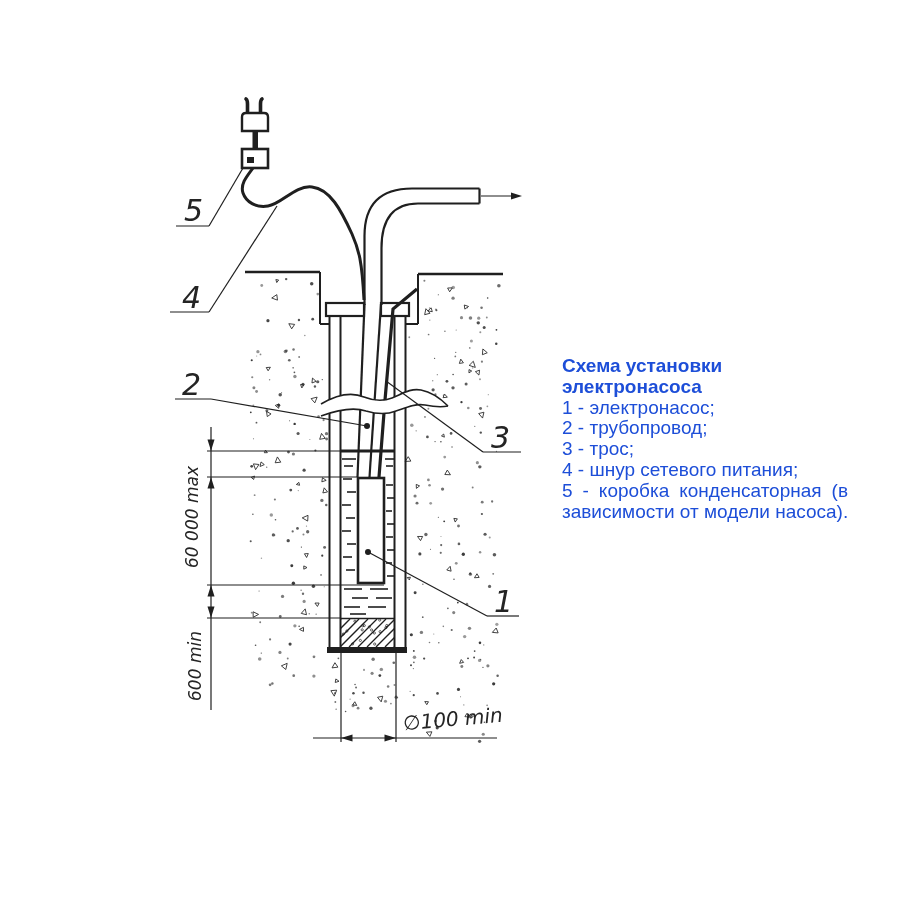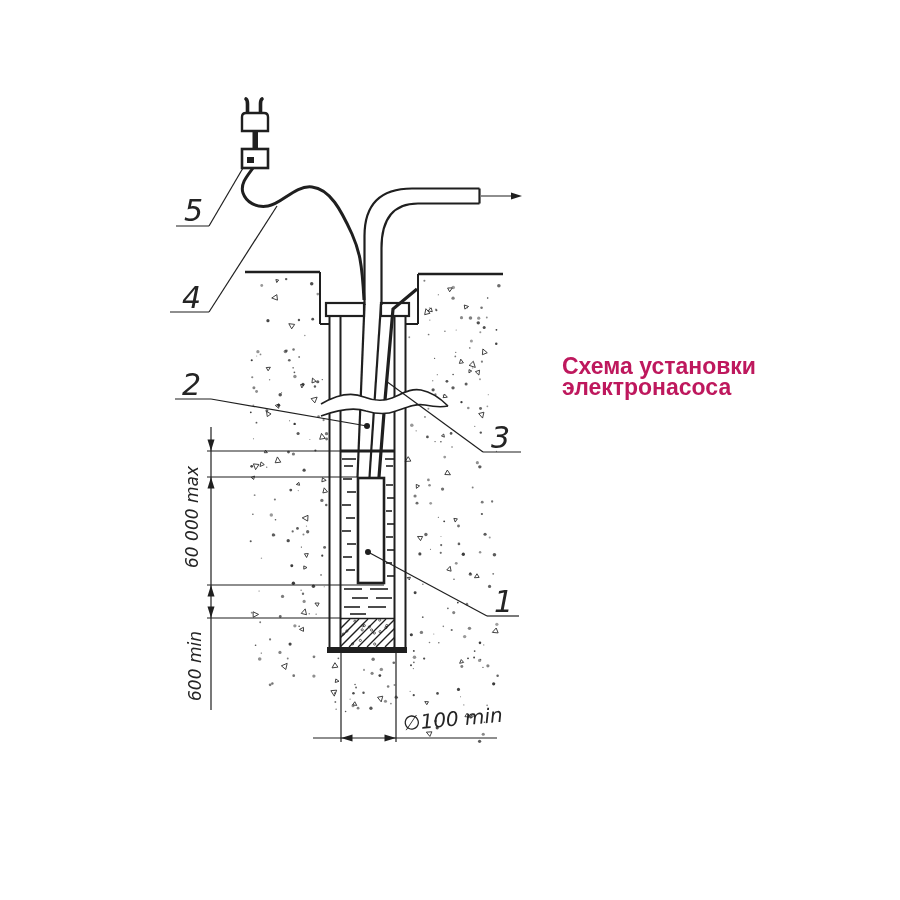--- a/index.html
+++ b/index.html
@@ -17,21 +17,21 @@
   .whitefill{fill:#ffffff;}
   text.draw{
     font-family:"DejaVu Sans", sans-serif;
     font-style:italic;fill:#242424;
   }
   .partnum{font-size:30px;}
   .dimtxt{font-size:17px;}
   .diatxt{font-size:20px;}
   #legend{
     position:absolute;left:562px;top:356px;width:286px;
-    font-size:23px;line-height:20.8px;color:#be185d;
+    font-size:19px;line-height:20.8px;color:#1d4ed8;
   }
   #legend .title{font-weight:bold;}
   #legend .line{white-space:nowrap;}
   #legend .line.stretch{
     white-space:normal;text-align:justify;
     -moz-text-align-last:justify;text-align-last:justify;
   }
 </style>
 </head>
 <body>
@@ -547,15 +547,23 @@
 
   <text class="draw partnum" x="184" y="221">5</text>
   <text class="draw partnum" x="182" y="308">4</text>
   <text class="draw partnum" x="182" y="395">2</text>
   <text class="draw partnum" x="491" y="448">3</text>
   <text class="draw partnum" x="494" y="612">1</text>
 </svg>
 
 <div id="legend">
   <div class="title">Схема установки электронасоса</div>
+  <div id="legend-lines">
+        <div class="line">1 - электронасос;</div>
+        <div class="line">2 - трубопровод;</div>
+        <div class="line">3 - трос;</div>
+        <div class="line">4 - шнур сетевого питания;</div>
+        <div class="line stretch">5 - коробка конденсаторная (в</div>
+        <div class="line">зависимости от модели насоса).</div>
+      </div>
 </div>
 
 </div>
 
 </body></html>

